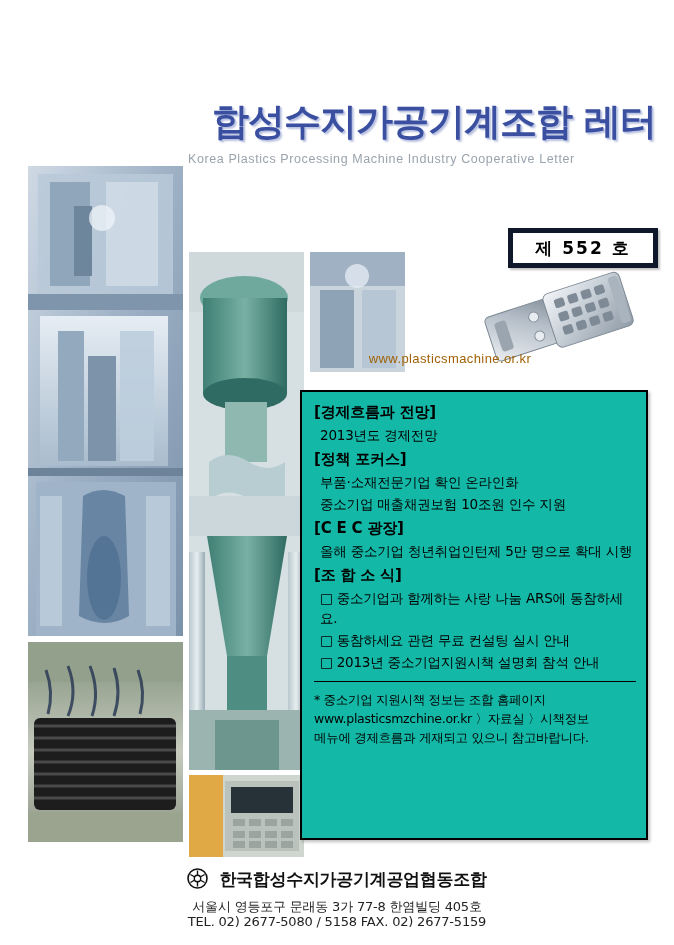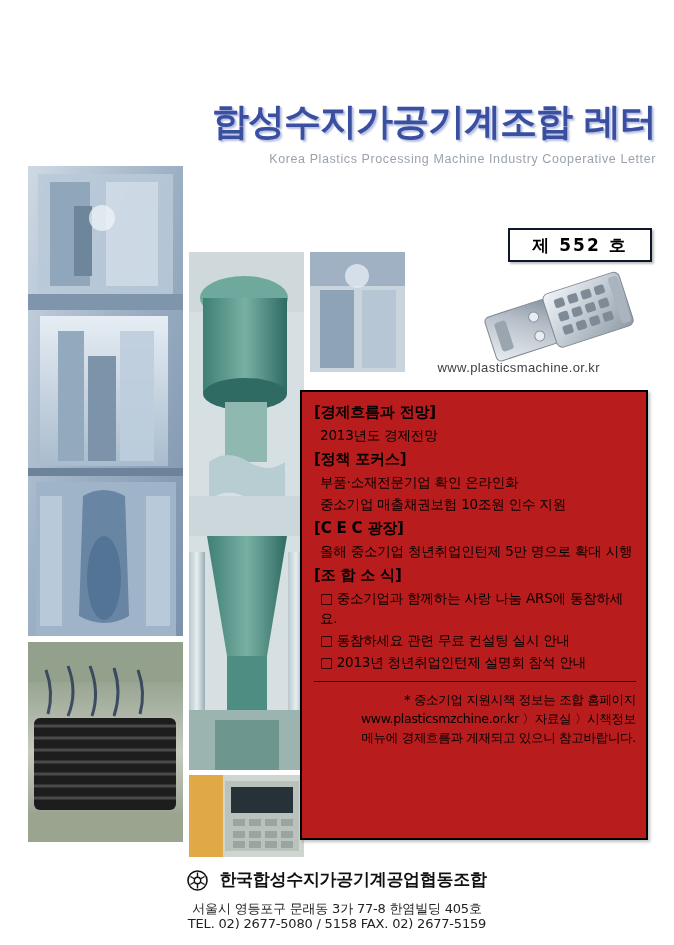--- a/index.html
+++ b/index.html
@@ -37,56 +37,55 @@
     color: #3b4fa0;
     text-align: right;
     line-height: 44px;
     text-shadow:
       1px 1px 0 #b9c4e4,
       2px 2px 2px rgba(60,80,160,0.35);
     white-space: nowrap;
   }
   .masthead-sub {
     margin-top: 8px;
-    text-align: right;
     font-size: 12.5px;
     color: #9aa3ad;
     letter-spacing: 0.6px;
     white-space: nowrap;
   }
 
   
   .issue-box {
     position: absolute;
     left: 508px;
     top: 228px;
     width: 140px;
     height: 30px;
-    border: 2px solid #0f172a;
+    border: 5px solid #0f172a;
     background: #fff;
     display: flex;
     align-items: center;
     justify-content: center;
     font-family: "DejaVu Sans", sans-serif;
     font-size: 17px;
     font-weight: bold;
     letter-spacing: 2px;
     color: #000;
     box-shadow: 2px 2px 2px rgba(0,0,0,0.25);
   }
 
   
   .site-url {
     position: absolute;
     left: 300px;
-    top: 360px;
+    top: 351px;
     width: 300px;
-    text-align: right;
+    text-align: center;
     font-size: 13px;
-    color: #404040;
+    color: #a16207;
     letter-spacing: 0.4px;
   }
 
   
   .product-img {
     position: absolute;
     left: 478px;
     top: 268px;
     width: 170px;
     height: 105px;
@@ -104,21 +103,21 @@
   .photo-5 { left: 310px; top: 252px; width: 95px;  height: 120px; }
 
   
   .contents {
     position: absolute;
     left: 300px;
     top: 390px;
     width: 348px;
     height: 450px;
     border: 2px solid #000;
-    background: #b91c1c;
+    background: #14b8a6;
     box-sizing: border-box;
     padding: 10px 10px 8px 12px;
     font-family: "DejaVu Sans", sans-serif;
     color: #000;
     box-shadow: 2px 2px 3px rgba(0,0,0,0.25);
   }
   .sec-head {
     font-size: 15px;
     font-weight: bold;
     line-height: 21px;
@@ -134,34 +133,33 @@
   }
   .divider {
     border: 0;
     border-top: 1px solid #000;
     margin: 9px 0 8px 0;
   }
   .note {
     font-size: 12.5px;
     line-height: 19px;
     letter-spacing: -0.3px;
-    text-align: right;
   }
 
   
   .footer {
     position: absolute;
     left: 0;
     top: 868px;
     width: 674px;
     text-align: center;
   }
   .footer-org {
     display: inline-flex;
-    align-items: flex-end;
+    align-items: flex-start;
     gap: 11px;
     font-family: "DejaVu Sans", sans-serif;
     font-size: 17px;
     font-weight: bold;
     color: #111;
     letter-spacing: -0.3px;
   }
   .footer-logo {
     width: 21px;
     height: 21px;
@@ -368,21 +366,21 @@
     <div class="sec-item">부품·소재전문기업 확인 온라인화</div>
 
     <div class="sec-item">중소기업 매출채권보험 10조원 인수 지원</div>
 
     <div class="sec-head">[C E C 광장]</div>
     <div class="sec-item">올해 중소기업 청년취업인턴제 5만 명으로 확대 시행</div>
 
     <div class="sec-head">[조 합 소 식]</div>
     <div class="sec-item">□ 중소기업과 함께하는 사랑 나눔 ARS에 동참하세요.</div>
     <div class="sec-item">□ 동참하세요 관련 무료 컨설팅 실시 안내</div>
-    <div class="sec-item">□ 2013년 청년취업인턴제 설명회 참석 안내</div>
+    <div class="sec-item">□ 2013년 중소기업지원시책 설명회 참석 안내</div>
 
     <hr class="divider">
 
     <div class="note">* 중소기업 지원시책 정보는 조합 홈페이지</div>
     <div class="note bold">www.plasticsmzchine.or.kr 〉자료실 〉시책정보</div>
     <div class="note">메뉴에 경제흐름과 게재되고 있으니 참고바랍니다.</div>
   </div>
 
   <div class="footer">
     <div class="footer-org">

